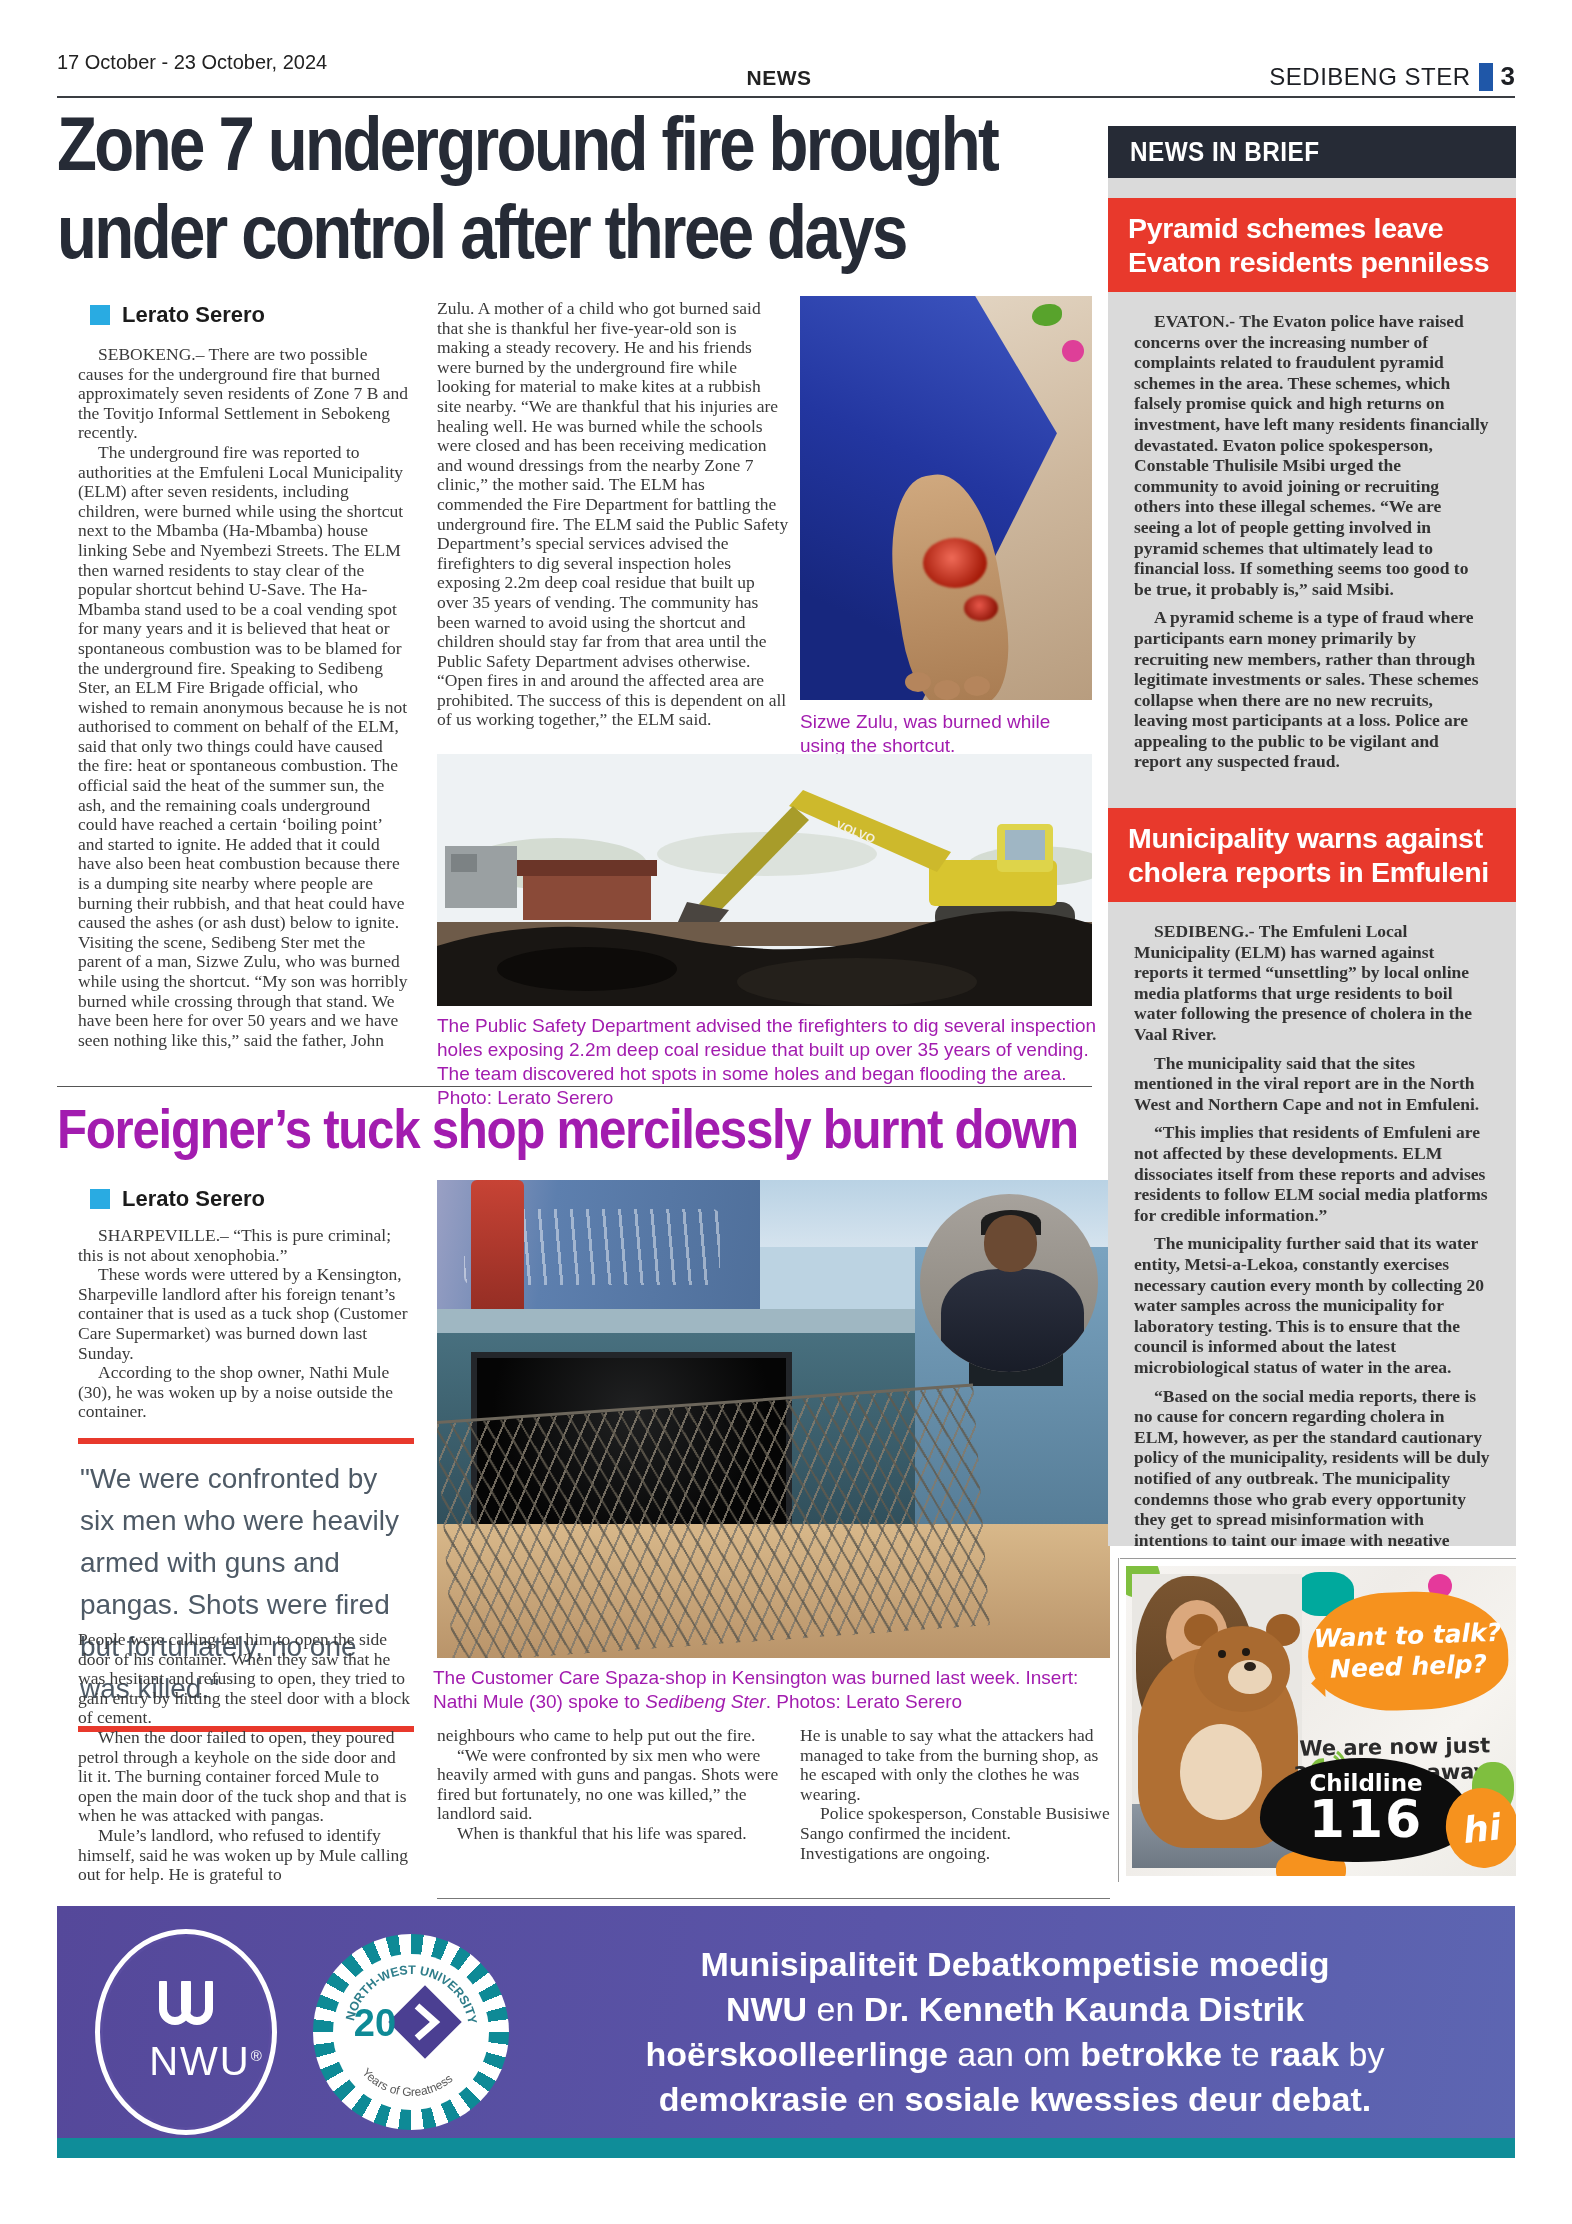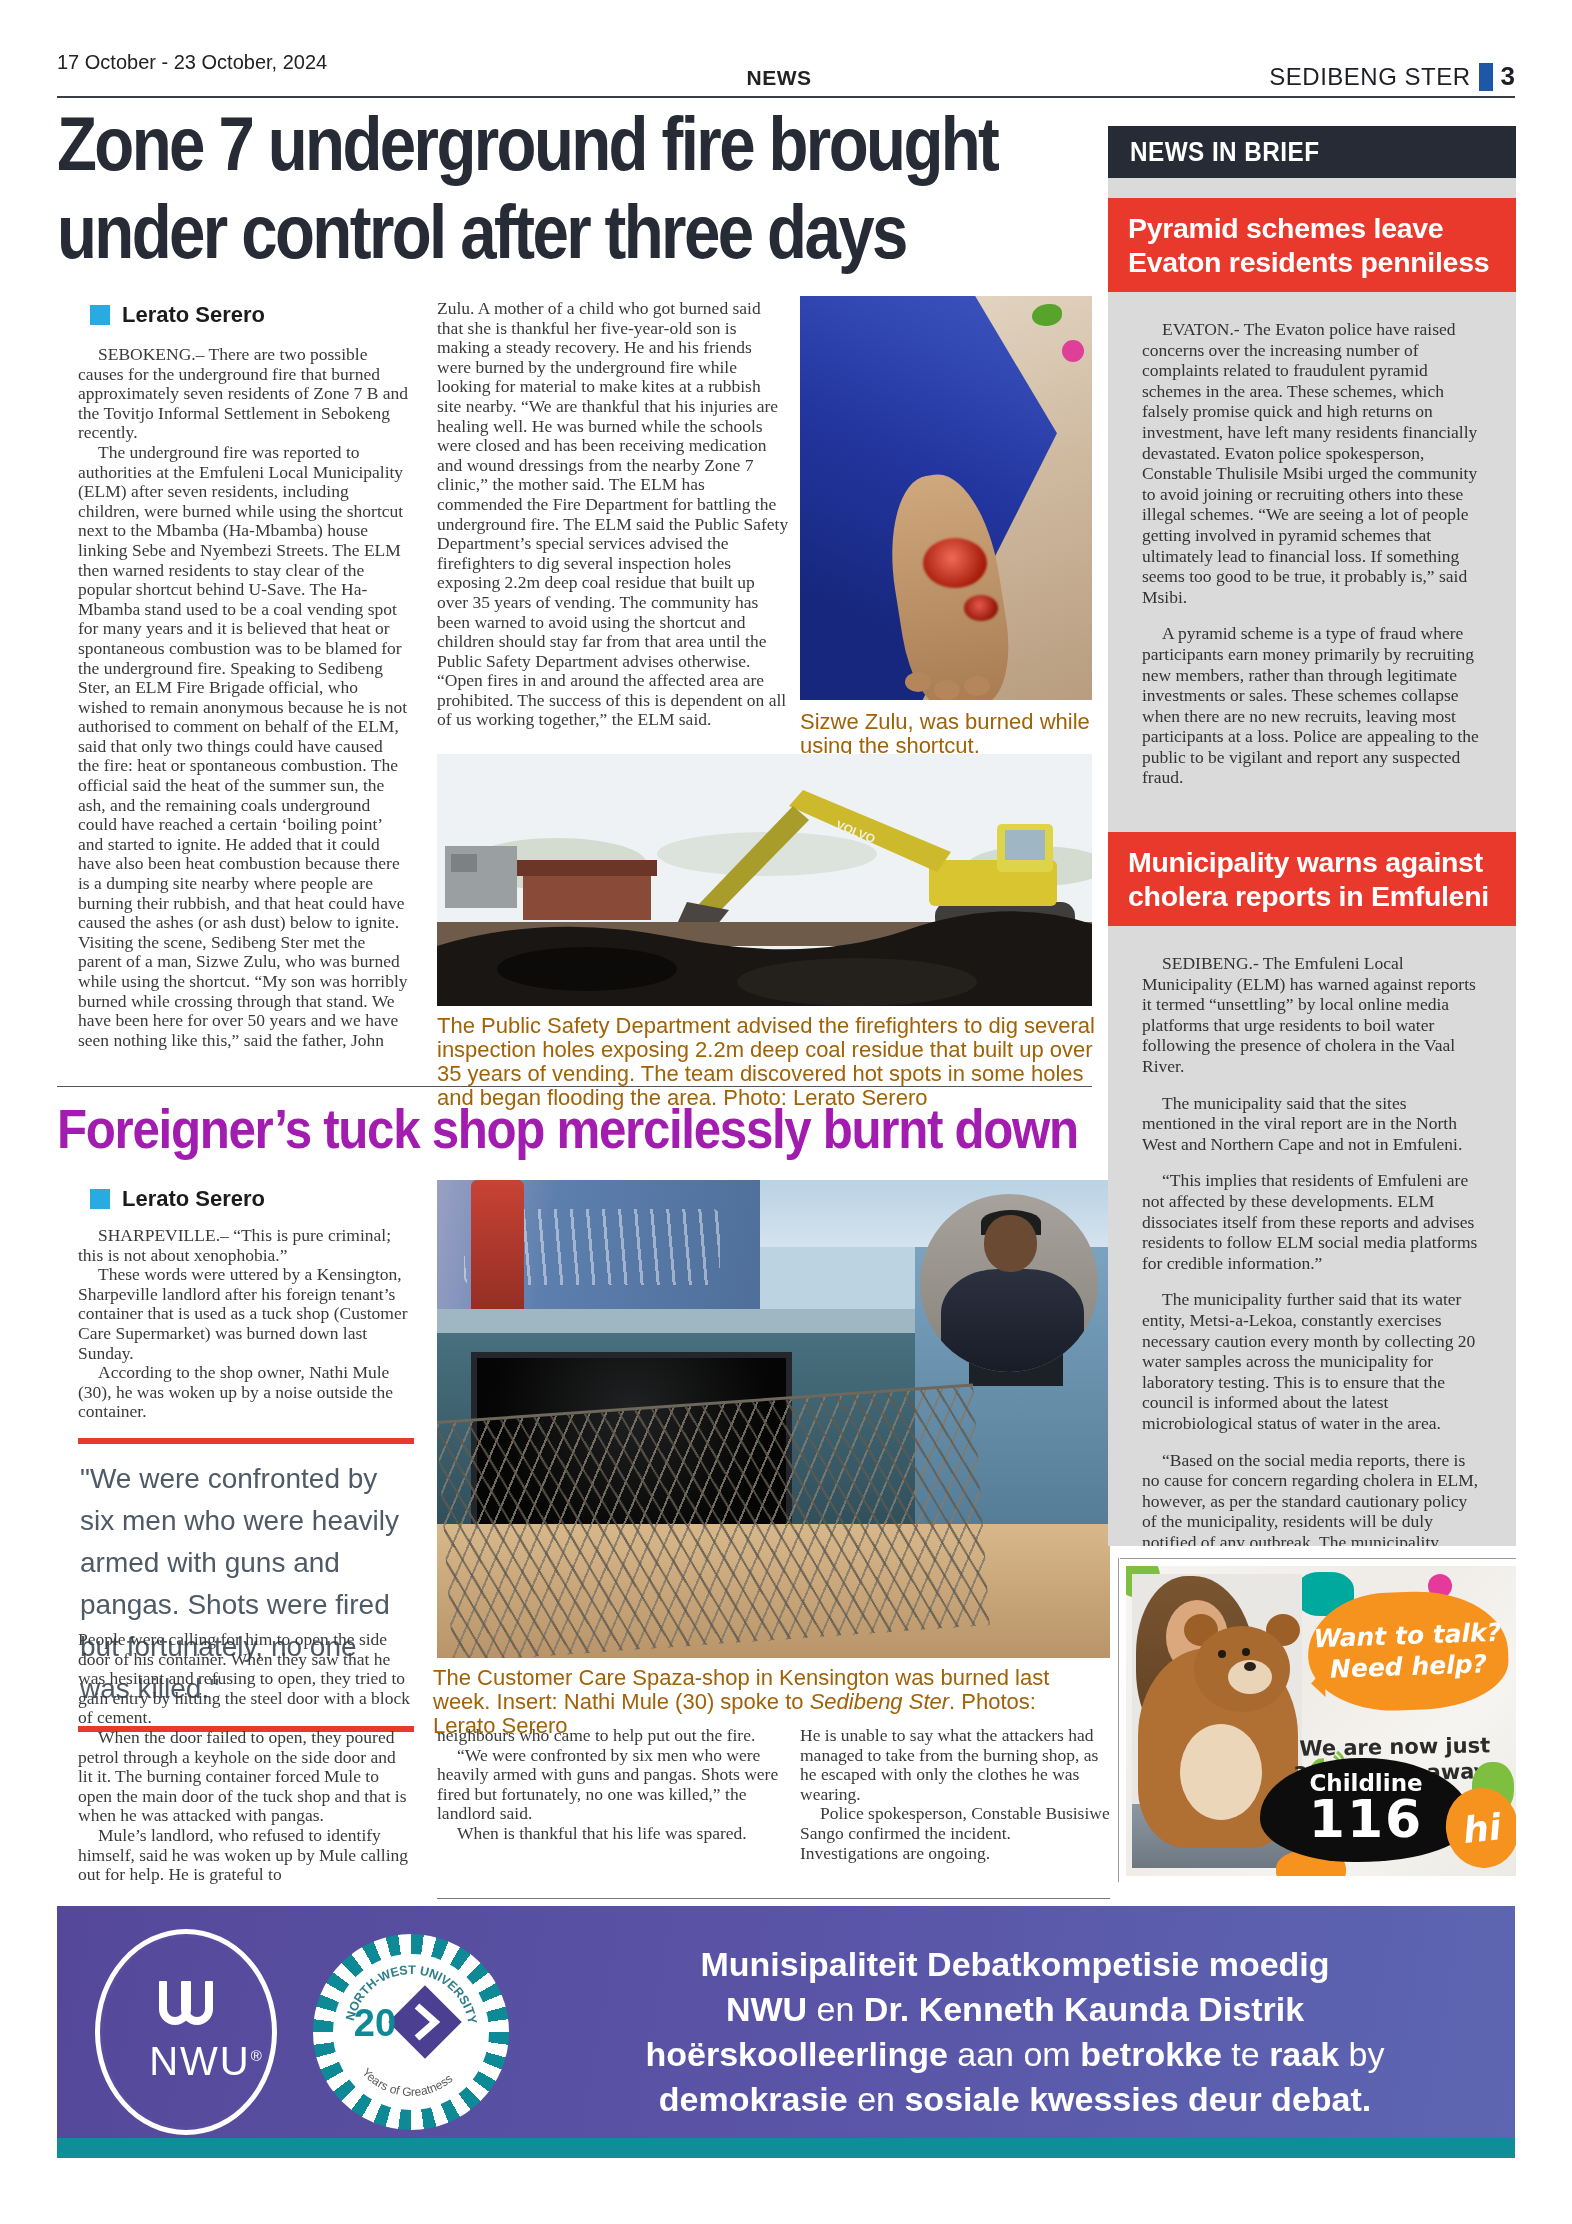--- a/index.html
+++ b/index.html
@@ -22,21 +22,21 @@
   
   .byline{position:absolute;display:flex;align-items:center;gap:12px;
           font-family:"Liberation Sans",sans-serif;font-weight:bold;font-size:22px;color:#1b1b1b;}
   .byline .sq{width:20px;height:20px;background:#29abe2;}
   
   .bodycol{position:absolute;font-size:17.5px;line-height:19.6px;color:#3a3a3a;overflow:hidden;}
   .bodycol p{margin:0;text-indent:20px;}
   .bodycol.continued p:first-child{text-indent:0;}
   
   figure{margin:0;position:absolute;overflow:hidden;}
-  .caption{position:absolute;font-family:"Liberation Sans",sans-serif;font-size:22px;line-height:24px;color:#a16207;}
+  .caption{position:absolute;font-family:"Liberation Sans",sans-serif;font-size:19px;line-height:24px;color:#a21caf;}
   
   .ph-foot{left:800px;top:296px;width:292px;height:404px;background:linear-gradient(160deg,#e8dccb,#cdb79d 55%,#b89d7f);}
   .ph-foot .cloth{position:absolute;inset:0;background:linear-gradient(205deg,#4059c4 0%,#2336a0 45%,#17277e 80%);
                   clip-path:polygon(0 0,60% 0,88% 34%,42% 100%,0 100%);}
   .ph-foot .leaf{position:absolute;top:8px;right:30px;width:30px;height:22px;background:#58a32c;border-radius:60% 40% 55% 45%;}
   .ph-foot .pinkdot{position:absolute;top:44px;right:8px;width:22px;height:22px;background:#de3f98;border-radius:50%;}
   .ph-foot .leg{position:absolute;left:33%;top:44%;width:36%;height:58%;transform:rotate(-9deg);
                 background:linear-gradient(#cfa87e,#a97c52);border-radius:46% 46% 34% 34%;}
   .ph-foot .wound1{position:absolute;left:42%;top:60%;width:64px;height:50px;border-radius:50%;
                    background:radial-gradient(circle at 45% 40%,#ef6a57,#a51a08 72%);filter:blur(1px);}
@@ -73,21 +73,21 @@
   .ph-shop .man-head{position:absolute;left:36%;top:12%;width:30%;height:32%;background:#6b4a33;border-radius:48%;}
   .ph-shop .man-cap{position:absolute;left:34%;top:9%;width:34%;height:14%;background:#1d1d1d;border-radius:50% 50% 0 0;}
   
   .sidebar{position:absolute;left:1108px;top:126px;width:408px;height:1420px;background:#dadada;overflow:hidden;}
   .brief-title{height:52px;background:#262b36;color:#fff;font-family:"Liberation Sans",sans-serif;
       font-weight:bold;font-size:27px;line-height:52px;padding-left:22px;letter-spacing:.5px;}
   .brief-title span{display:inline-block;transform:scaleX(.9);transform-origin:left center;}
   .brief-heading{margin-top:20px;background:#e8392c;color:#fff;font-family:"Liberation Sans",sans-serif;
       font-weight:bold;font-size:28.5px;line-height:34px;padding:13px 20px;letter-spacing:-.3px;}
   .brief-body{padding:11px 18px 8px;font-size:17.5px;line-height:20.6px;color:#333;}
-  .brief-body p{margin:16px;text-indent:20px;}
+  .brief-body p{margin:8px;text-indent:20px;font-weight:bold;}
   
   .headline2{position:absolute;left:57px;top:1098px;width:1060px;color:#a21caf;
       font-family:"Liberation Sans",sans-serif;font-weight:bold;font-size:56px;letter-spacing:-1.5px;}
   .headline2 .hl-line{transform:scaleX(.88);transform-origin:left top;white-space:nowrap;line-height:62px;}
   .pullquote{position:absolute;left:78px;top:1438px;width:332px;
       border-top:6px solid #e8392c;border-bottom:6px solid #e8392c;padding:14px 2px 16px;
       font-family:"Liberation Sans",sans-serif;font-size:28px;line-height:42px;color:#4e5a66;}
   
   .ad-sep-h{position:absolute;left:1120px;top:1558px;width:396px;height:1px;background:#9a9a9a;}
   .ad-sep-v{position:absolute;left:1118px;top:1558px;width:1px;height:324px;background:#9a9a9a;}

